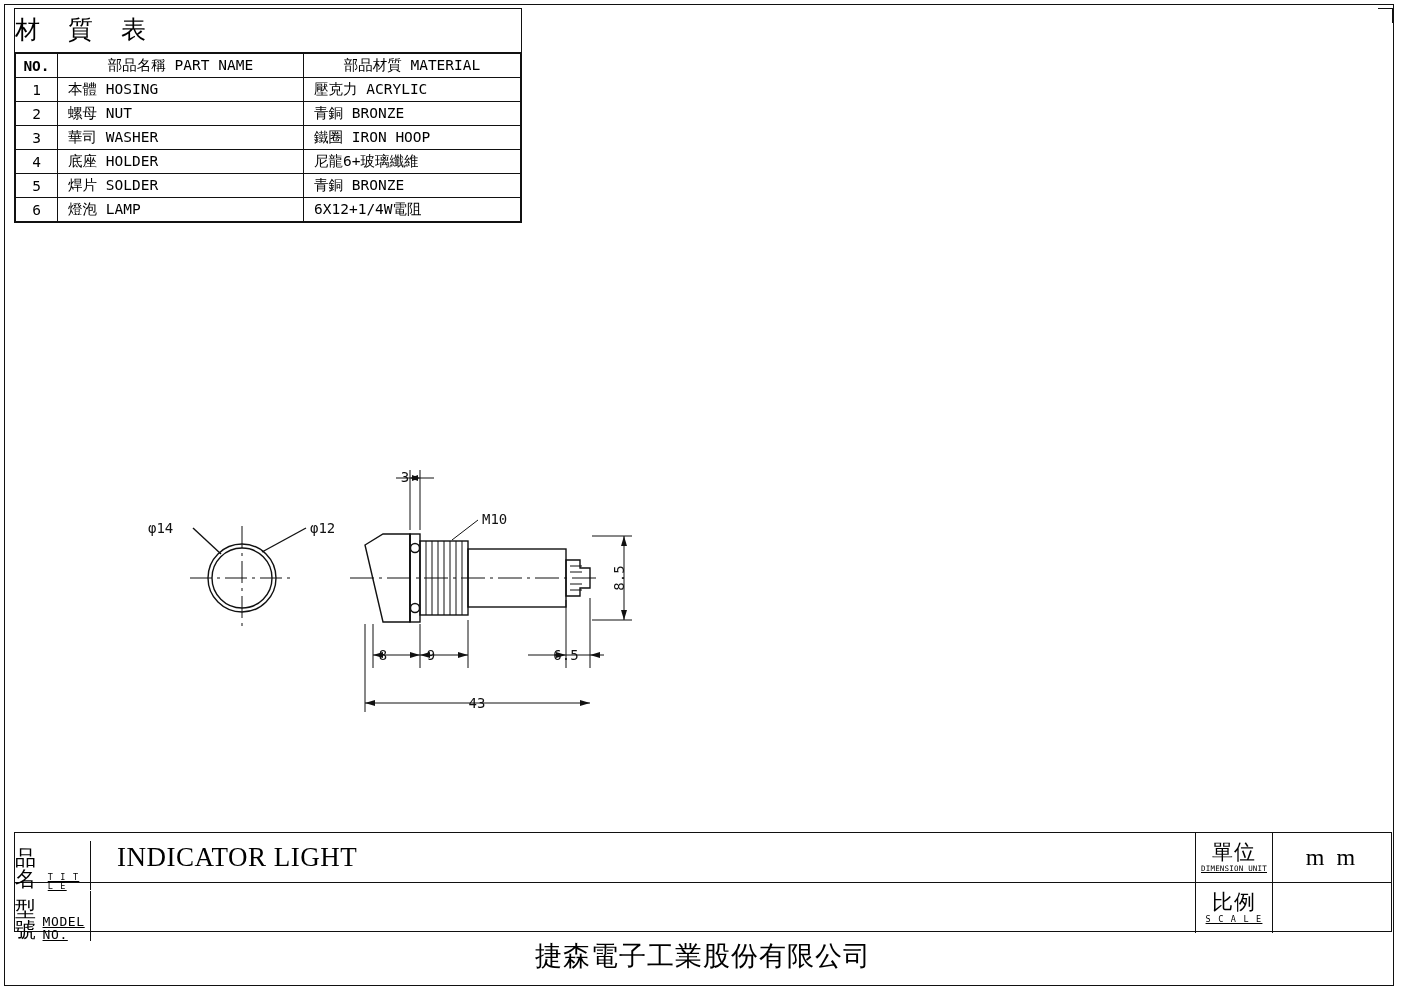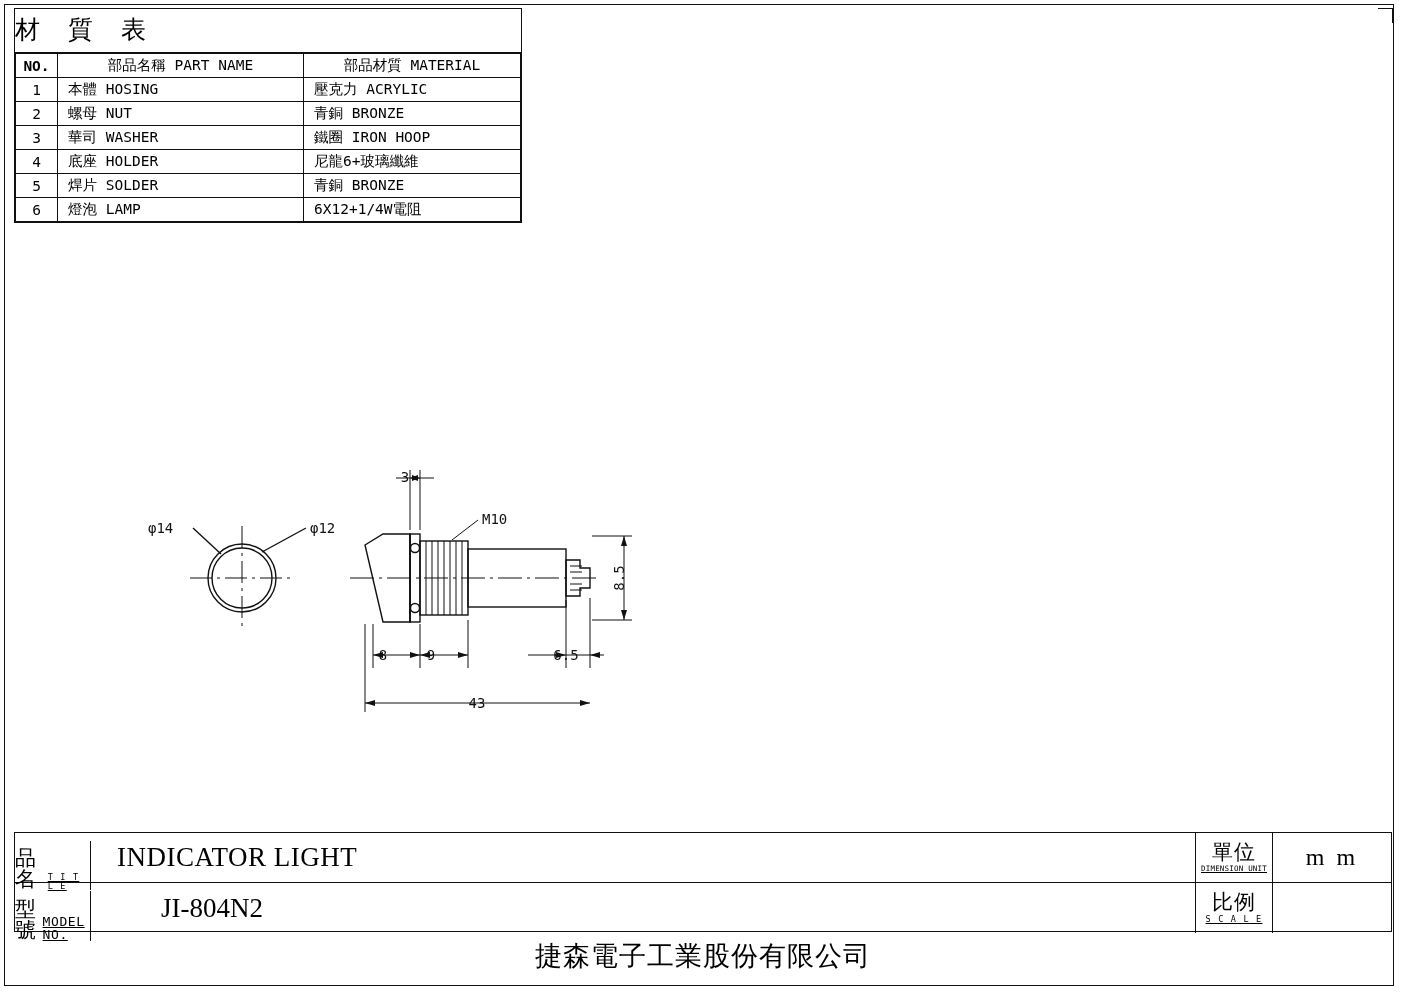--- a/index.html
+++ b/index.html
@@ -371,21 +371,20 @@
         <span class="en-small" style="font-size:7.5px; letter-spacing:0.2px;">DIMENSION UNIT</span>
       </div>
       <div class="tb-right-value">m m</div>
     </div>
 
     <div class="tb-row r2">
       <div class="tb-cell-label">
         <span class="cjk-big">型號</span>
         <span class="en-small" style="font-size:13px; letter-spacing:0.6px;margin-top:48px;">MODEL  NO.</span>
       </div>
-      <div class="tb-value model-text">JI-804N2</div>
       <div class="tb-right-label">
         <span class="cjk-big">比例</span>
         <span class="en-small">S C A L E</span>
       </div>
     </div>
   </div>
 
   <div class="company">捷森電子工業股份有限公司</div>
 
 </div>

